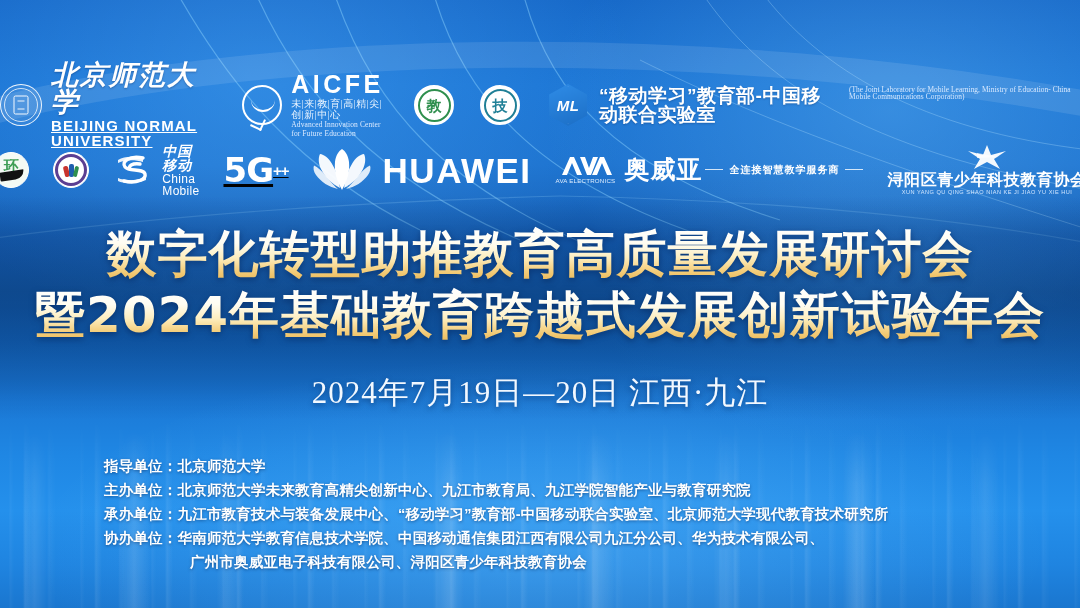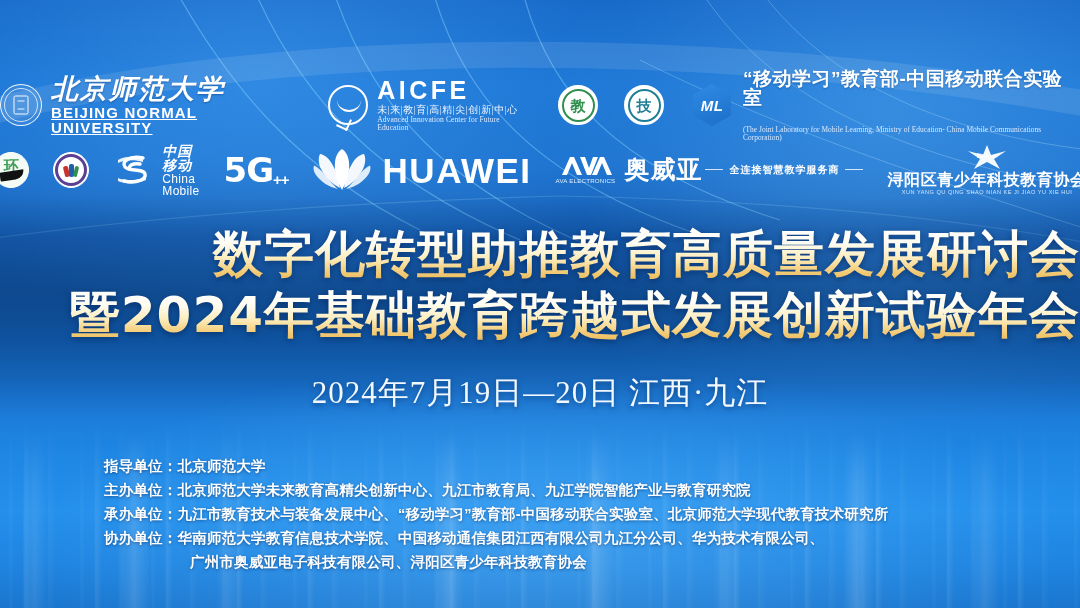--- a/index.html
+++ b/index.html
@@ -121,21 +121,21 @@
   
   .ml-hex{width:44px;height:44px;flex:0 0 auto;position:relative;
     background:linear-gradient(160deg,#2f8de8,#1b6dc4);
     clip-path:polygon(50% 2%,93% 26%,93% 74%,50% 98%,7% 74%,7% 26%);
     border:0;}
   .ml-hex:before{content:"";position:absolute;inset:3px;
     clip-path:polygon(50% 2%,93% 26%,93% 74%,50% 98%,7% 74%,7% 26%);
     border:1.5px solid rgba(255,255,255,.9);}
   .ml-hex .mltxt{position:absolute;left:0;right:0;top:50%;transform:translateY(-50%);
     text-align:center;font-size:15px;font-weight:700;font-style:italic;color:#fff;letter-spacing:.5px;}
-  .ml-txt{display:flex;flex-direction:column;gap:19px;}
+  .ml-txt{display:flex;gap:19px;}
   .ml-cn{font-size:19px;font-weight:700;color:#fff;letter-spacing:.5px;line-height:1;
     text-shadow:0 1px 2px rgba(0,30,80,.3);}
   .ml-en{font-size:7.4px;color:#d8e9ff;letter-spacing:.05px;line-height:1;
     font-family:"Liberation Serif","DejaVu Serif",serif;}
 
   
   .remb{width:36px;height:36px;border-radius:50%;flex:0 0 auto;position:relative;overflow:hidden;}
   .remb.white{background:#f4faf4;border:1.5px solid #fff;}
   .remb.white .leaf{position:absolute;left:50%;top:38%;transform:translate(-50%,-50%);
     font-size:15px;color:#3f9e55;font-weight:700;font-family:"Liberation Serif",serif;}
@@ -150,21 +150,21 @@
   .remb.purple .pf2{left:6px;top:1px;width:5px;height:13px;background:#1f5fae;}
   .remb.purple .pf3{left:11px;top:3px;width:4px;height:11px;background:#2f8f4e;transform:rotate(14deg);}
 
   
   .cm-mark{width:40px;height:38px;flex:0 0 auto;position:relative;}
   .cm-txt{display:flex;flex-direction:column;gap:1px;}
   .cm-cn{font-size:14px;font-weight:700;color:#fff;letter-spacing:1px;line-height:1;font-style:italic;}
   .cm-en{font-size:12px;color:#fff;letter-spacing:.3px;line-height:1;}
 
   
-  .fiveg{position:relative;display:flex;align-items:flex-end;flex:0 0 auto;}
+  .fiveg{position:relative;display:flex;align-items:center;flex:0 0 auto;text-decoration:underline;}
   .fiveg .num{font-size:34px;font-weight:700;color:#fff;letter-spacing:-1px;line-height:1;
     font-family:"DejaVu Sans",sans-serif;}
   .fiveg .plus{font-size:15px;font-weight:700;color:#fff;line-height:1;margin-top:1px;letter-spacing:-1px;}
 
   
   .hw{display:flex;align-items:center;gap:12px;flex:0 0 auto;}
   .hw-word{font-size:35px;font-weight:700;color:#fff;letter-spacing:1.5px;line-height:1;}
 
   
   .ava{display:flex;flex-direction:row;align-items:center;gap:3px;flex:0 0 auto;}
@@ -175,21 +175,21 @@
   .ava-sub{display:flex;align-items:center;gap:6px;}
   .ava-sub .dash{width:18px;height:1px;background:rgba(255,255,255,.8);}
   .ava-sub .t{font-size:10px;color:#fff;letter-spacing:1px;line-height:1;font-weight:700;}
 
   
   .xy{display:flex;flex-direction:column;align-items:center;gap:2px;flex:0 0 auto;}
   .xy-cn{font-size:16px;font-weight:700;color:#fff;letter-spacing:.6px;line-height:1;text-align:center;}
   .xy-py{font-size:5.6px;color:#cfe5ff;letter-spacing:.5px;line-height:1;}
 
   
-  .titles{position:absolute;left:0;right:0;top:226px;text-align:right;}
+  .titles{position:absolute;left:0;right:0;top:226px;text-align:center;}
   .tline{
     font-family:"DejaVu Sans","Liberation Sans",sans-serif;
     font-weight:700;line-height:1.14;letter-spacing:1px;
     background:linear-gradient(180deg,#ffffff 0%,#fffdf2 30%,#fdeec0 55%,#f5d182 76%,#e9b44e 100%);
     -webkit-background-clip:text;background-clip:text;
     color:transparent;-webkit-text-fill-color:transparent;
     filter:drop-shadow(0 2px 3px rgba(2,30,80,.55));
   }
   .tline-1{font-size:50px;}
   .tline-2{font-size:50px;margin-top:4px;}

